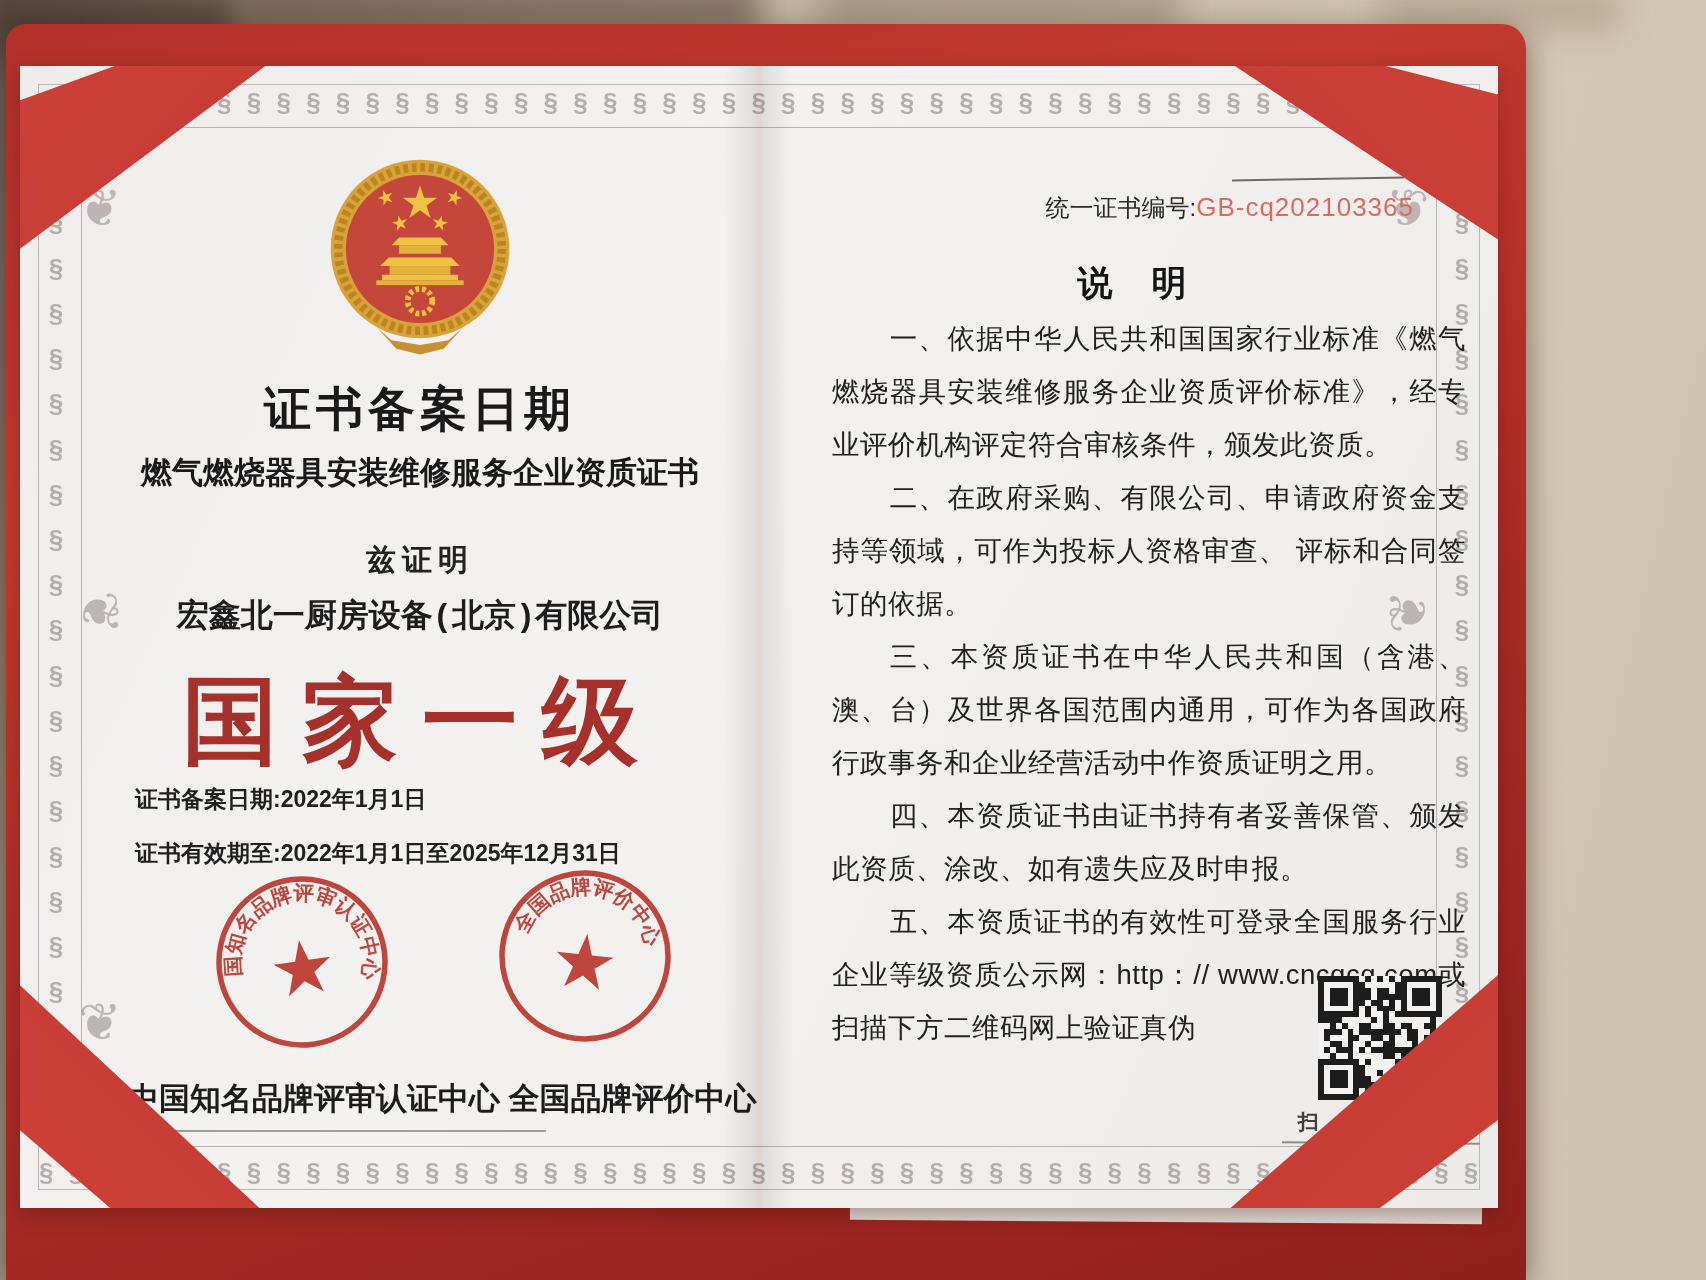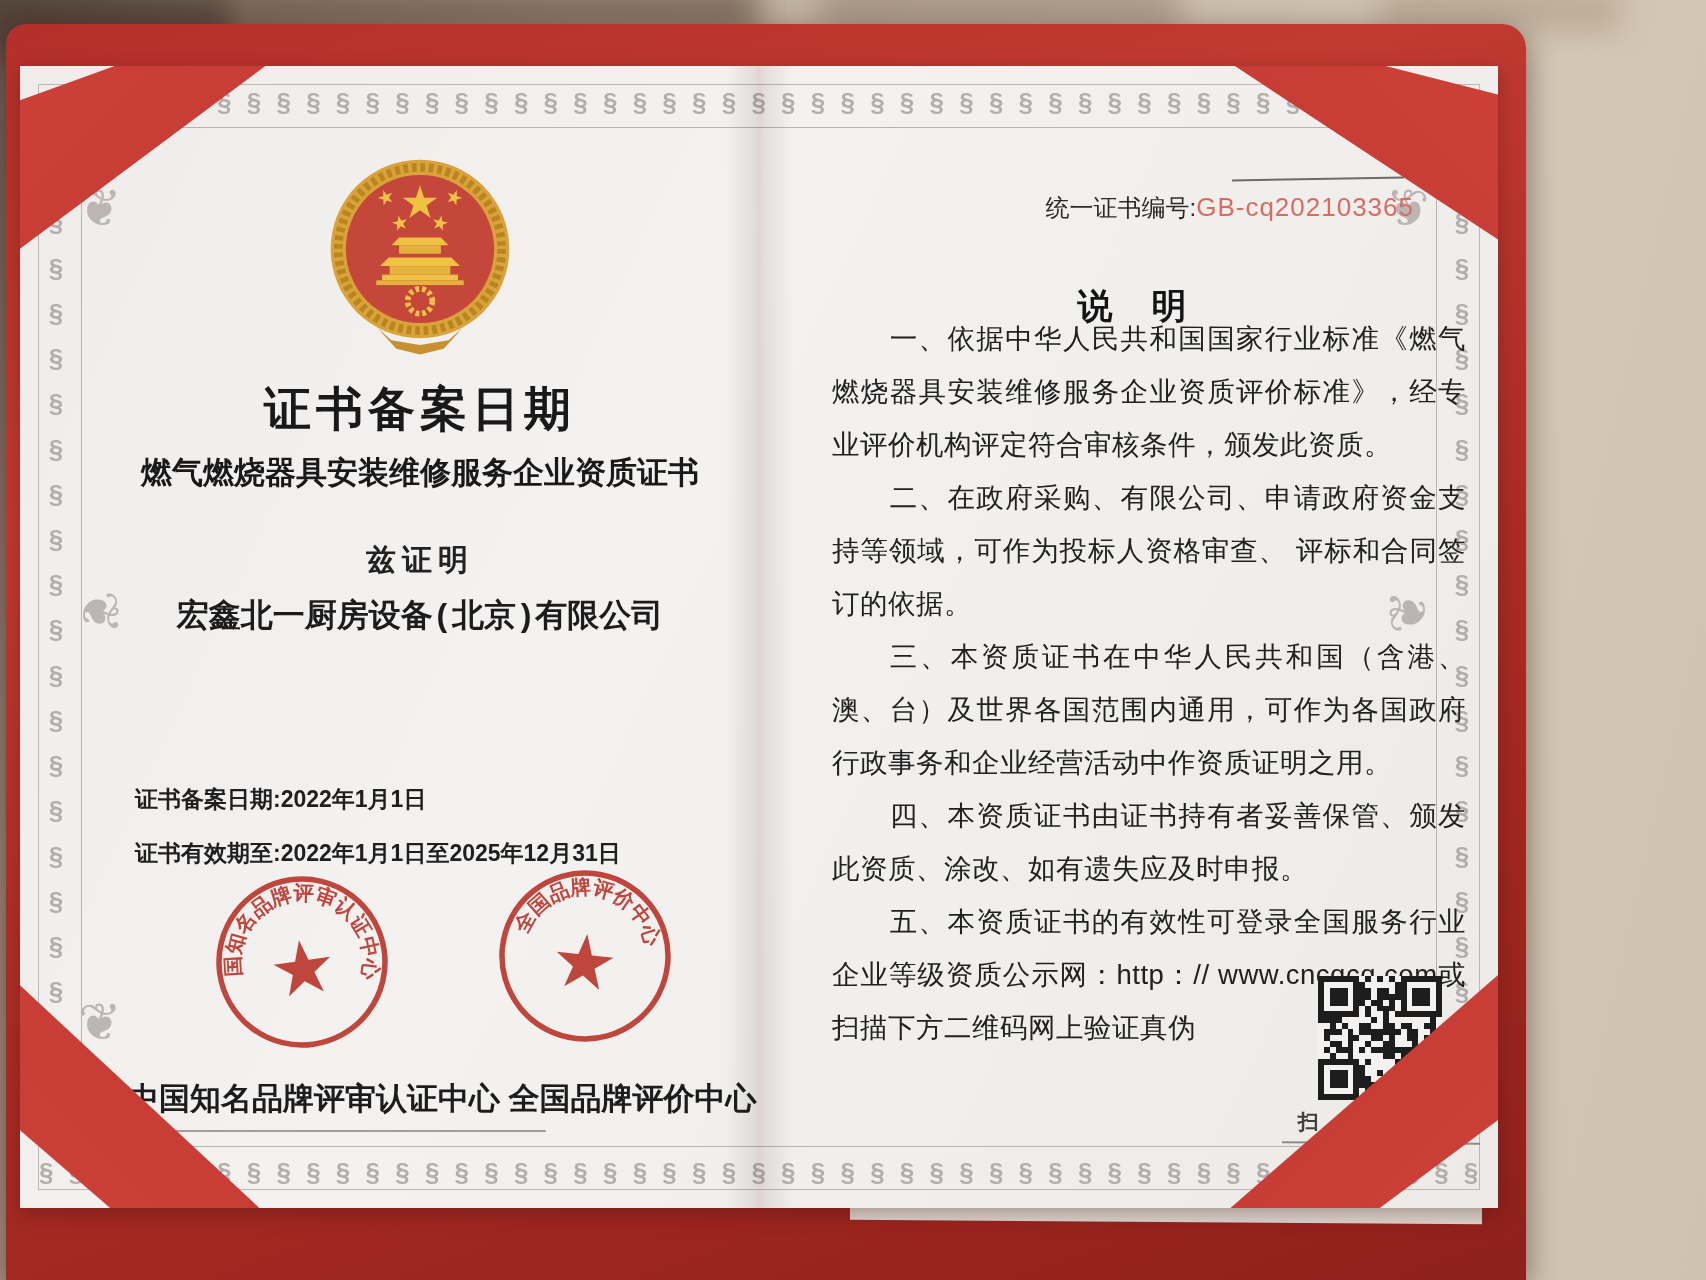--- a/index.html
+++ b/index.html
@@ -44,21 +44,21 @@
   .company{left:400px;top:528px;font-size:32px;font-weight:700;color:#1c1c1c;font-family:Liberation Mono, monospace;}
   .grade{left:402px;top:592px;font-size:96px;font-weight:900;color:#a5312a;letter-spacing:24px;}
   .dateline{left:115px;font-size:23px;font-weight:600;color:#1f1f1f;white-space:nowrap;}
   .issuers{left:108px;top:1012px;font-size:31px;font-weight:700;color:#1c1c1c;white-space:nowrap;z-index:2;}
   .uline{height:2px;background:#a39c9c;}
   .seal{position:absolute;width:180px;height:180px;mix-blend-mode:multiply;opacity:.92;z-index:3;}
   
   .topline{left:1212px;top:112px;width:172px;height:2px;background:#6f6a66;transform:rotate(-1deg);}
   .certno{top:126px;right:84px;font-size:24px;color:#2a2a2a;white-space:nowrap;}
   .certno .num{font-size:26px;color:#d96b60;letter-spacing:1px;}
-  .heading{left:1112px;top:194px;font-size:35px;font-weight:700;color:#141414;white-space:pre;margin-top:23px;}
+  .heading{left:1112px;top:194px;font-size:35px;font-weight:700;color:#141414;white-space:pre;}
   .paras{left:812px;top:246px;width:634px;}
   .paras p{margin:0;font-size:27.5px;line-height:53px;color:#212121;text-indent:2.1em;
     text-align:justify;letter-spacing:.5px;}
   .qr{left:1298px;top:910px;width:124px;height:124px;display:grid;
     grid-template-columns:repeat(21,1fr);grid-template-rows:repeat(21,1fr);
     background:#f4f2f0;z-index:2;}
   .qm{background:transparent;}
   .qm.on{background:#1d1d1d;}
   .qrcap{left:1374px;top:1042px;font-size:21px;color:#3f3f3f;letter-spacing:13px;font-weight:600;}
   .ulineR{left:1262px;top:1076px;width:198px;height:1.5px;background:#8f8a86;transform:rotate(.5deg);}
@@ -120,20 +120,21 @@
       <rect x="68" y="118" width="64" height="9" fill="#e3b23c"></rect>
       <rect x="60" y="127" width="80" height="6" fill="#efc244"></rect>
       <rect x="54" y="133" width="92" height="5" fill="#e3b23c"></rect>
       <circle cx="100" cy="155" r="13" fill="none" stroke="#efc244" stroke-width="6" stroke-dasharray="4 3"></circle>
     </svg>
 
     <div class="abs t-center title1">证书备案日期</div>
     <div class="abs t-center title2">燃气燃烧器具安装维修服务企业资质证书</div>
     <div class="abs t-center certify">兹证明</div>
     <div class="abs t-center company">宏鑫北一厨房设备(北京)有限公司</div>
+    <div class="abs t-center grade">国家一级</div>
     <div class="abs dateline" style="top:718px;">证书备案日期:2022年1月1日</div>
     <div class="abs dateline" style="top:772px;">证书有效期至:2022年1月1日至2025年12月31日</div>
 
     <div class="abs issuers">中国知名品牌评审认证中心  全国品牌评价中心</div>
     <div class="abs uline" style="left:78px;top:1064px;width:448px;"></div>
 
     <svg class="seal" style="left:192px;top:806px;transform:rotate(-8deg);" viewBox="0 0 180 180">
       <circle cx="90" cy="90" r="83" fill="none" stroke="#c43a30" stroke-width="5.5"></circle>
       <polygon fill="#c43a30" points="90,68 96.8,88.7 118.5,88.7 100.9,101.6 107.6,122.3 90,109.5 72.4,122.3 79.1,101.6 61.5,88.7 83.2,88.7"></polygon>
       <path id="arcL" d="M 28,90 A 62,62 0 1 1 152,90 A 62,62 0 1 1 28,90" fill="none"></path>

